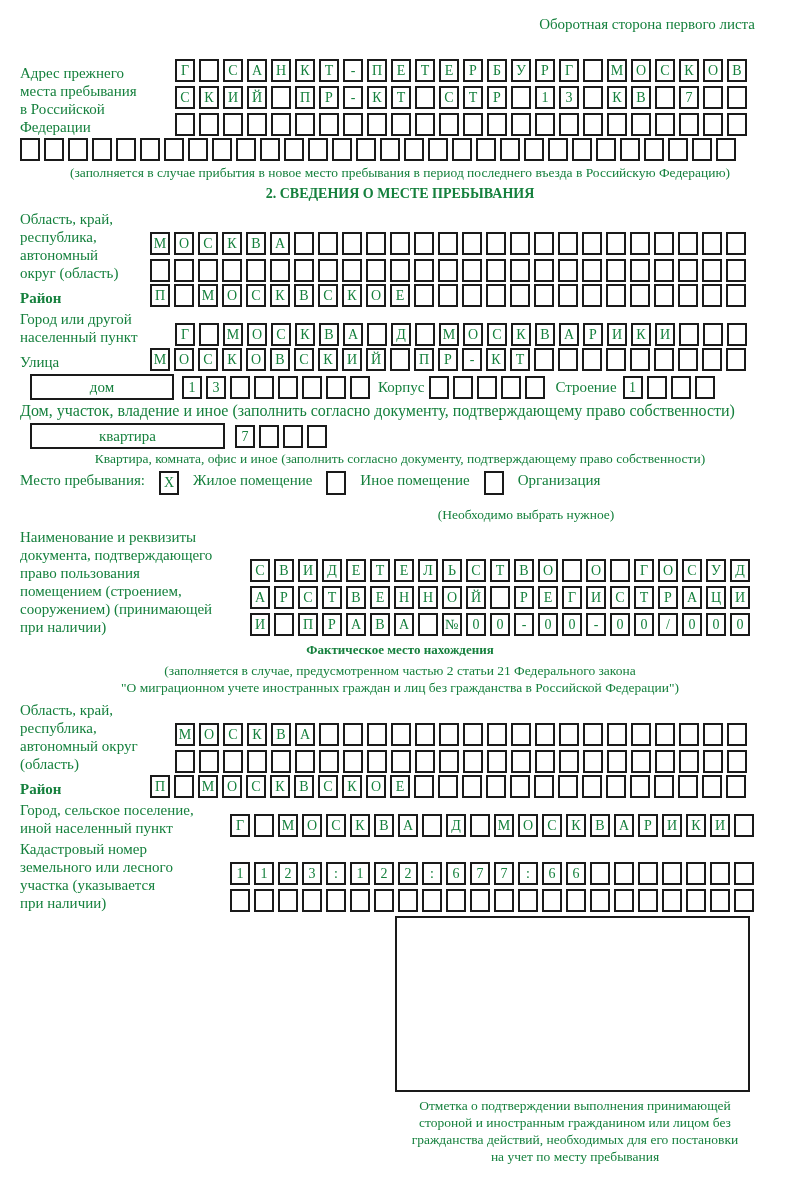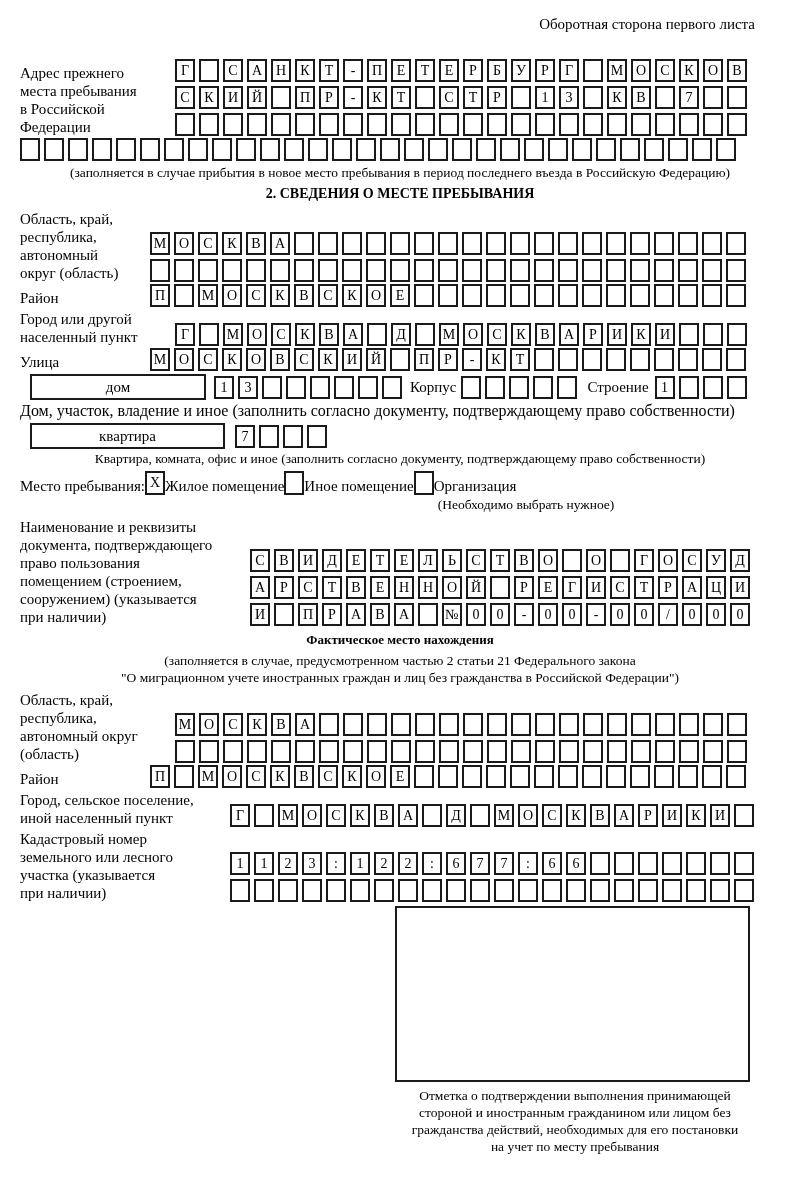--- a/index.html
+++ b/index.html
@@ -1,46 +1,46 @@
 <!DOCTYPE html>
 <html><head>
 <meta charset="utf-8">
 <style>
   html,body{margin:0;padding:0;background:#fff;}
   .sheet{
     width:800px;height:1180px;box-sizing:border-box;
-    padding:16px 20px 0 20px;background:#fff;color:#000000;
+    padding:16px 20px 0 20px;background:#fff;color:#15803d;
     font-family:"Liberation Serif","DejaVu Serif",serif;font-size:15px;
     overflow:hidden;position:relative;
   }
   .page-header{text-align:right;padding-right:25px;margin-bottom:26px;}
   .frow{display:flex;align-items:flex-end;margin-bottom:2px;}
   .flabel{line-height:18px;white-space:pre-line;padding-top:1px;flex:none;}
   .grids{flex:none;}
   .cellrow{display:flex;gap:4px;margin-bottom:4px;}
   .cellrow:last-child{margin-bottom:0;}
   .cell{
     width:20px;height:23px;box-sizing:border-box;border:2px solid #1a1a1a;
     font-size:14px;line-height:19px;text-align:center;flex:none;background:#fff;
   }
-  .w-prev{width:155px;} .w-obl{width:130px;} .w-raion{width:130px;}
+  .w-prev{width:155px;} .w-obl{width:130px;} .w-raion{width:130px;font-weight:bold;}
   .w-gorod{width:155px;} .w-ul{width:130px;} .w-doc{width:230px;}
   .w-obl2{width:155px;} .w-gorod2{width:210px;} .w-kad{width:210px;}
   .note{font-size:13.5px;text-align:center;margin:3px 0 3px;}
   .sec-title{font-weight:bold;font-size:14px;text-align:center;margin:5px 0 7px;}
   .sub-title{font-weight:bold;font-size:13px;text-align:center;margin:6px 0 4px;}
   .note-line{font-size:13.5px;text-align:center;line-height:17px;white-space:pre-line;margin-bottom:4px;}
   .box-label{
     box-sizing:border-box;border:2px solid #1a1a1a;height:26px;line-height:22px;
     text-align:center;flex:none;background:#fff;
   }
   .dom-row{display:flex;align-items:center;margin:3px 0 2px;}
   .dom-row .cellrow{margin-bottom:0;}
   .inline-lbl{flex:none;line-height:18px;}
-  .stay-row{display:flex;align-items:flex-end;margin:4px 0 2px;}
+  .stay-row{display:flex;align-items:flex-start;gap:14px;margin:4px 0 12px;}
   .stay-row .cell{height:24px;line-height:20px;}
   .choose-note{font-size:13.5px;margin:2px 0 4px 252px;text-align:center;}
   .doc-block{margin-top:2px;}
   .kad-grids{margin-top:14px;}
   .confirm-box{
     margin:4px 0 0 375px;width:355px;height:176px;
     box-sizing:border-box;border:2px solid #1a1a1a;background:#fff;
   }
   .confirm-caption{
     width:460px;margin:5px 0 0 325px;text-align:center;
@@ -333,21 +333,21 @@
           <div class="cell"></div>
           <div class="cell"></div>
           <div class="cell"></div>
           <div class="cell"></div>
         </div>
     </div>
   </div>
 
   <div class="dom-row">
     <div style="width:10px;flex:none;"></div>
-    <div class="box-label" style="width:176px;">дом</div>
+    <div class="box-label" style="width:144px;">дом</div>
     <div style="width:8px;flex:none;"></div>
     <div class="cellrow">
         <div class="cell">1</div>
         <div class="cell">3</div>
         <div class="cell"></div>
         <div class="cell"></div>
         <div class="cell"></div>
         <div class="cell"></div>
         <div class="cell"></div>
         <div class="cell"></div>
@@ -396,21 +396,21 @@
     <div class="cell"></div>
     <div class="inline-lbl">Организация</div>
   </div>
   <div class="choose-note">(Необходимо выбрать нужное)</div>
 
   <div class="frow doc-block">
     <div class="flabel w-doc">Наименование и реквизиты
 документа, подтверждающего
 право пользования
 помещением (строением,
-сооружением) (указывается
+сооружением) (принимающей
 при наличии)</div>
     <div class="grids">
       <div class="cellrow">
           <div class="cell">С</div>
           <div class="cell">В</div>
           <div class="cell">И</div>
           <div class="cell">Д</div>
           <div class="cell">Е</div>
           <div class="cell">Т</div>
           <div class="cell">Е</div>

